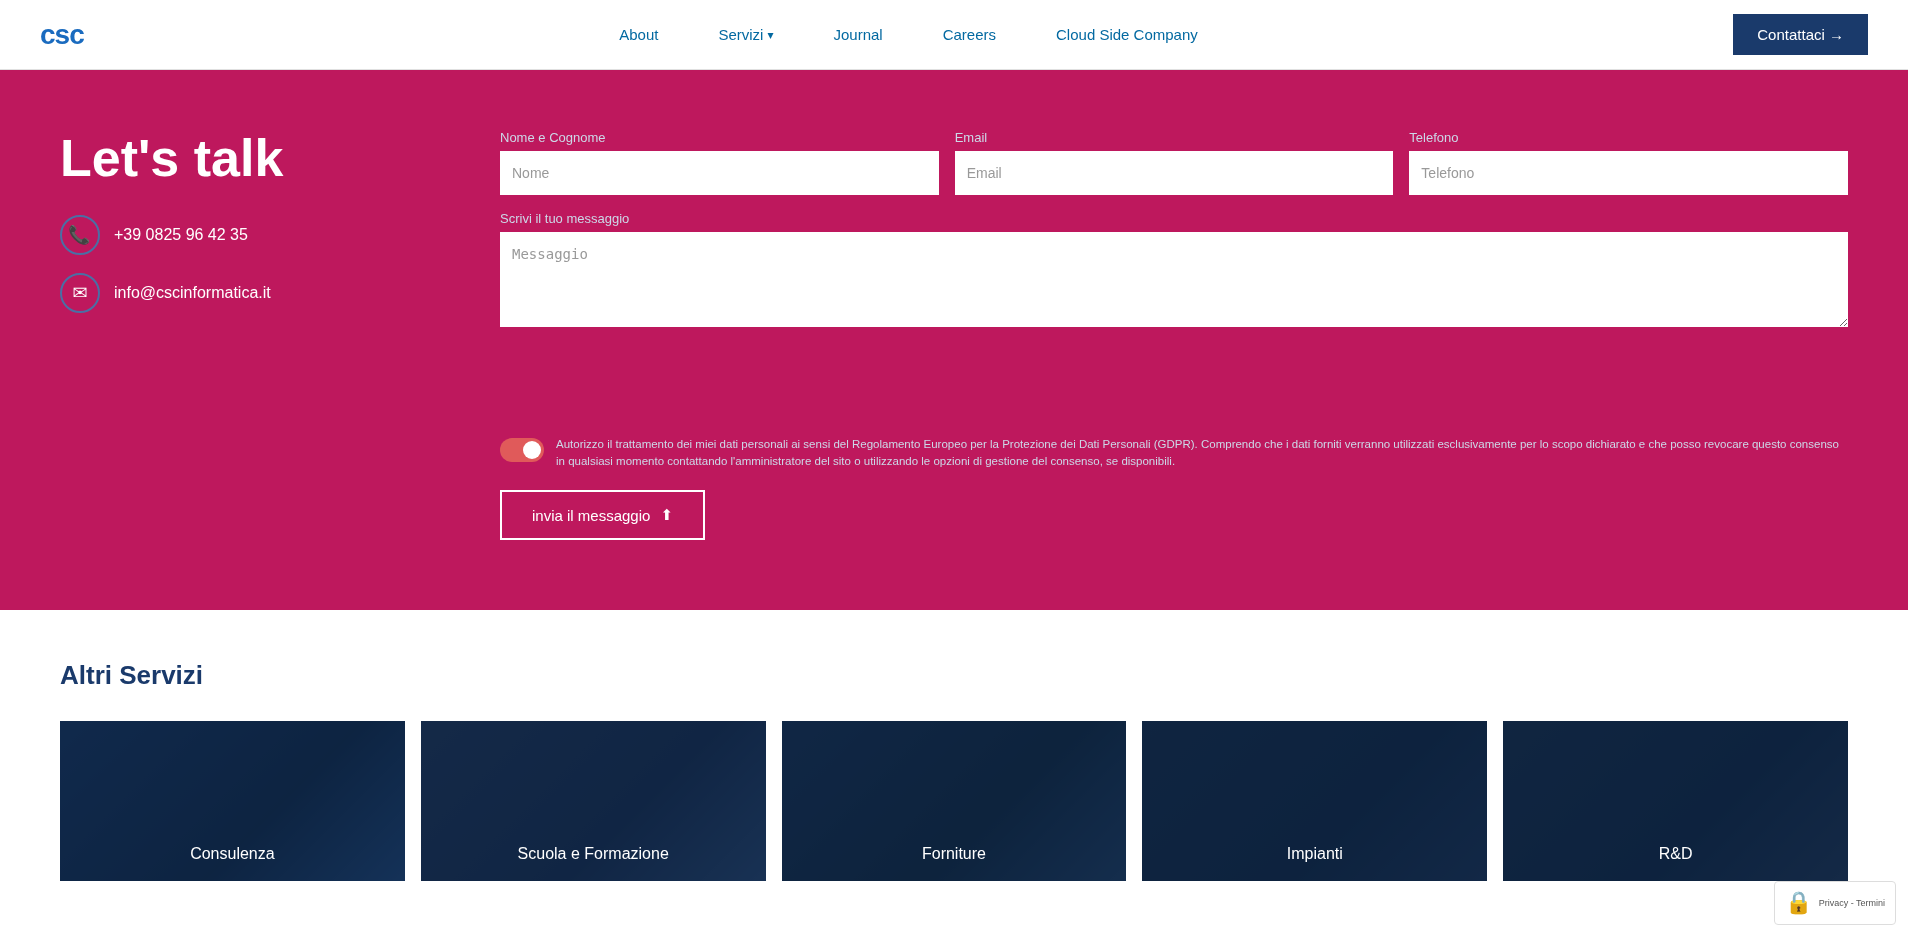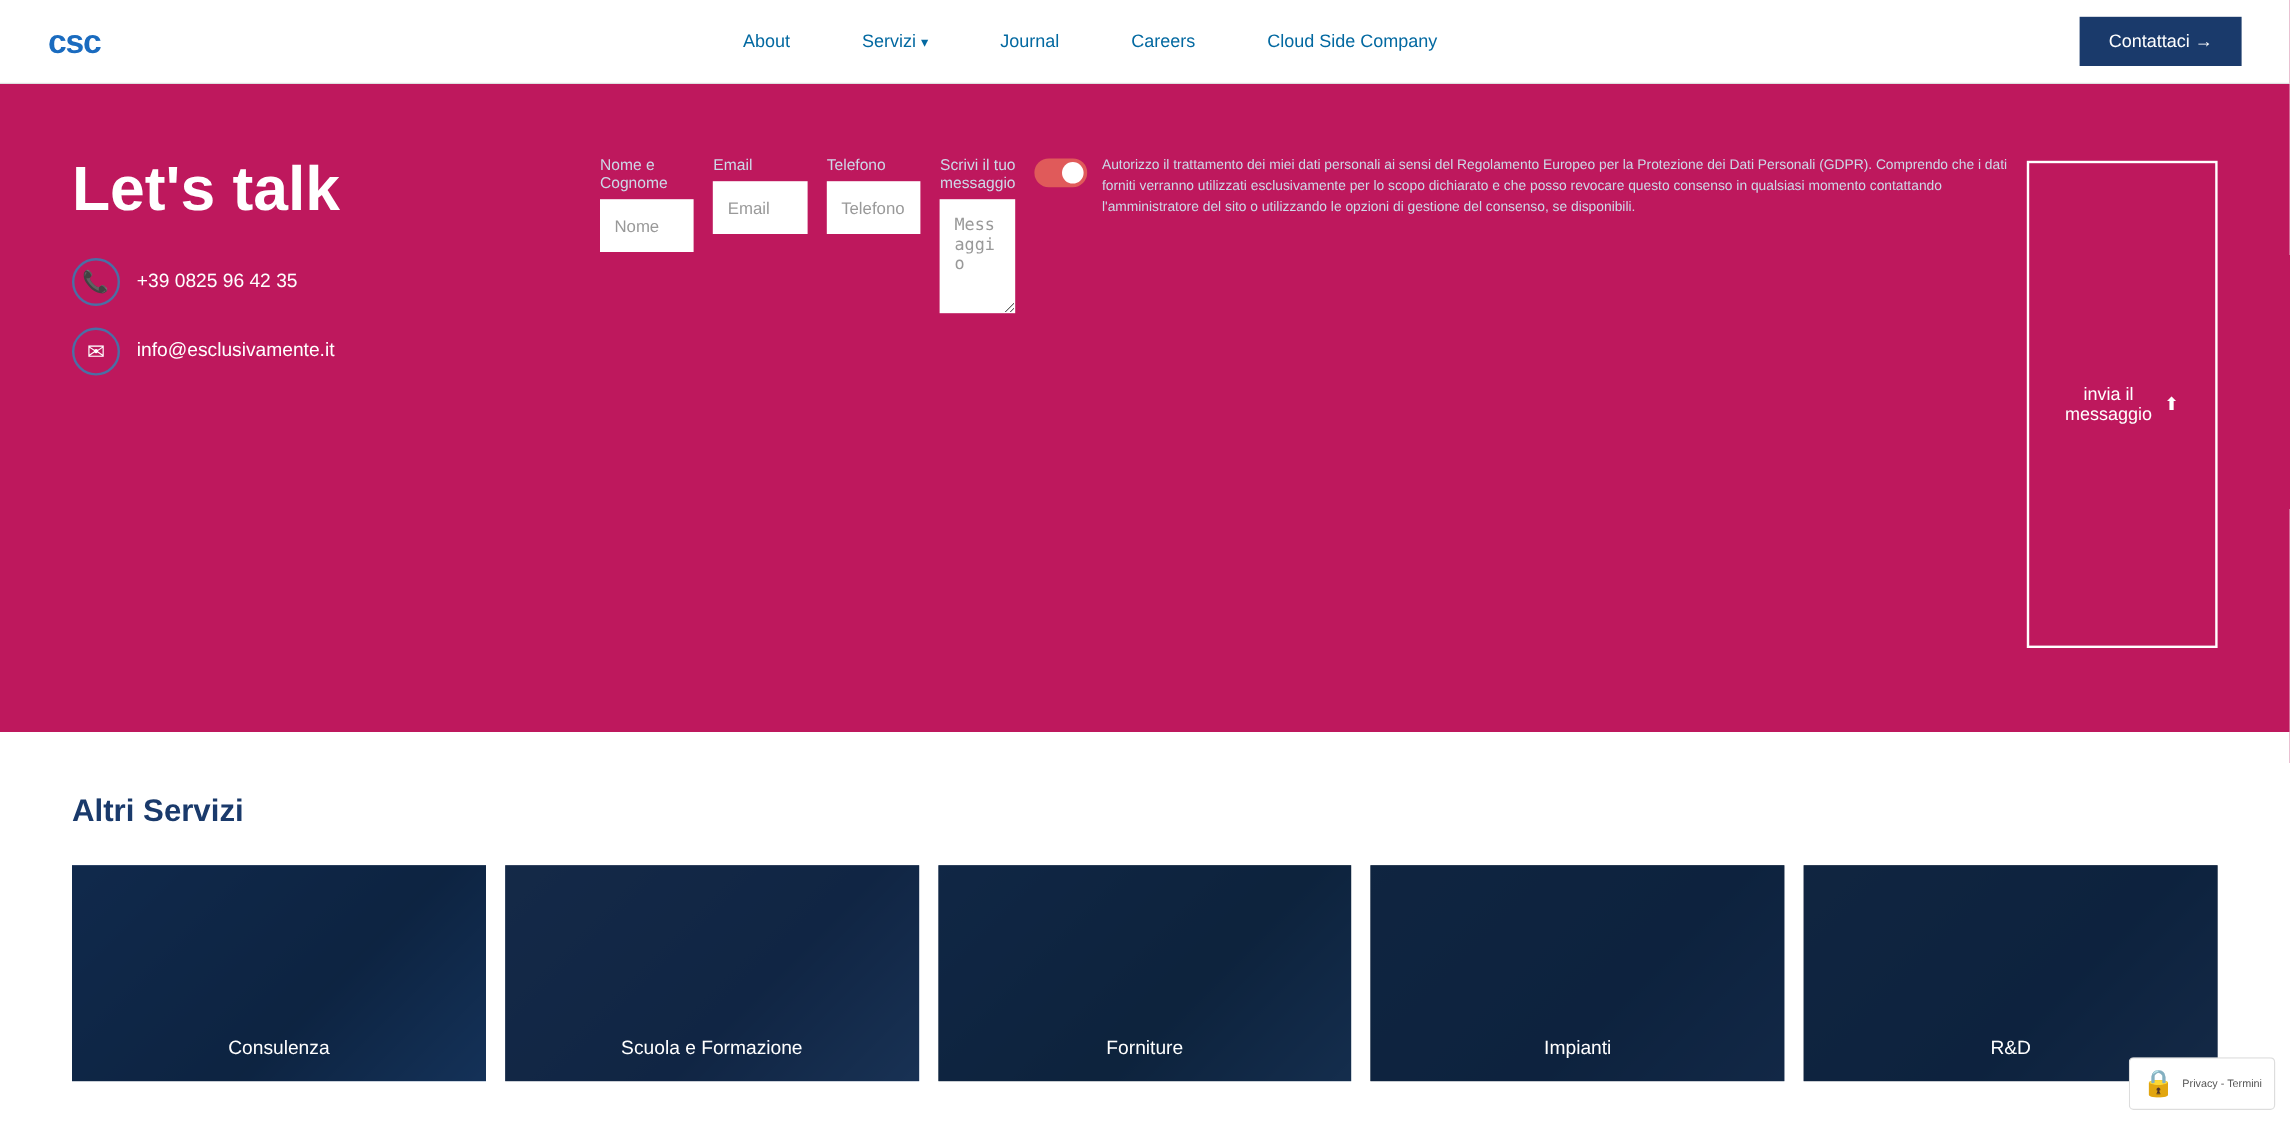--- a/index.html
+++ b/index.html
@@ -98,21 +98,21 @@
       align-items: center;
       justify-content: center;
       font-size: 18px;
       flex-shrink: 0;
     }
 
     
     .contact-right {
       flex: 1;
       display: flex;
-      flex-direction: row;
+      flex-direction: column;
       gap: 16px;
     }
     .form-row {
       display: flex;
       gap: 16px;
     }
     .form-group {
       display: flex;
       flex-direction: column;
       gap: 6px;
@@ -202,21 +202,21 @@
       font-weight: 600;
       color: #1a3a6b;
       margin-bottom: 30px;
     }
     .services-grid {
       display: flex;
       gap: 16px;
     }
     .service-card {
       flex: 1;
-      height: 180px;
+      height: 160px;
       background: #0d2442;
       display: flex;
       align-items: flex-end;
       justify-content: center;
       padding-bottom: 18px;
       color: #fff;
       font-size: 16px;
       font-weight: 400;
       cursor: pointer;
       position: relative;
@@ -286,21 +286,21 @@
 <section class="contact-section">
   <div class="contact-left">
     <h1>Let's talk</h1>
     <div class="contact-info">
       <div class="contact-info-item">
         <div class="contact-icon">📞</div>
         <span>+39 0825 96 42 35</span>
       </div>
       <div class="contact-info-item">
         <div class="contact-icon">✉</div>
-        <span>info@esclusivamente.it</span>
+        <span>info@cscinformatica.it</span>
       </div>
     </div>
   </div>
 
   <div class="contact-right">
     <div class="form-row">
       <div class="form-group">
         <label>Nome e Cognome</label>
         <input type="text" placeholder="Nome" style="">
       </div>

